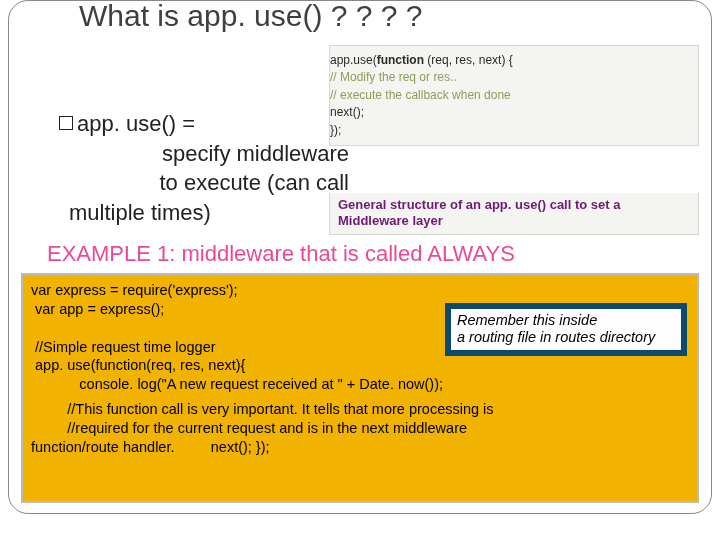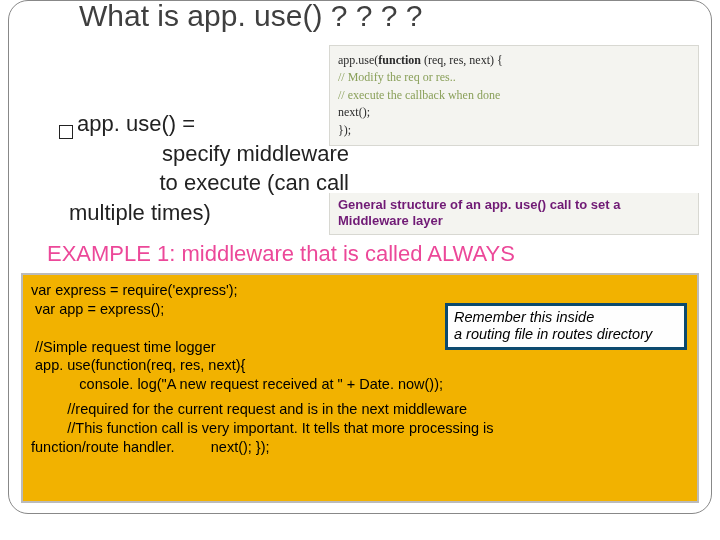--- a/index.html
+++ b/index.html
@@ -29,24 +29,24 @@
     color: #3f3f3f;
     font-weight: 400;
   }
   .code-image {
     position: absolute;
     right: 12px;
     top: 44px;
     width: 370px;
     background: #f4f4f0;
     border: 1px solid #d8d8d2;
-    font-family: Liberation Serif, serif;
+    font-family: Liberation Sans, sans-serif;
     font-size: 12px;
     color: #555;
-    padding: 6px 8px;
+    padding: 6px 0;
     line-height: 1.45;
   }
   .code-image .kw { color: #2b2b2b; }
   .code-image .fn { color: #2b2b2b; font-weight: bold; }
   .code-image .cm { color: #8aa05a; }
   .caption {
     position: absolute;
     right: 12px;
     top: 192px;
     width: 370px;
@@ -61,21 +61,21 @@
   }
   .bullet-block {
     position: absolute;
     left: 50px;
     top: 108px;
     width: 290px;
     font-size: 22px;
     color: #222;
     line-height: 1.35;
   }
-  .bullet-line1 { display: flex; align-items: flex-end; }
+  .bullet-line1 { display: flex; }
   .box-bullet {
     display: inline-block;
     width: 14px;
     height: 14px;
     border: 1.5px solid #222;
     margin-right: 4px;
     margin-top: 7px;
     flex-shrink: 0;
   }
   .bullet-rest { padding-left: 18px; text-align: right; }
@@ -99,21 +99,21 @@
     padding: 6px 8px 4px 8px;
     line-height: 1.3;
   }
   .code-block .row { white-space: pre; }
   .note {
     position: absolute;
     right: 10px;
     top: 28px;
     width: 242px;
     background: #fefefe;
-    border: 3px solid #0c4a6e;
+    border: 6px solid #0c4a6e;
     font-style: italic;
     font-size: 14.5px;
     padding: 3px 6px;
     line-height: 1.2;
   }
 </style>
 </head>
 <body>
 
 <div class="slide-frame">
@@ -145,22 +145,22 @@
   <div class="example-title">EXAMPLE 1: middleware that is called ALWAYS</div>
 
   <div class="code-block">
     <div class="row">var express = require('express');</div>
     <div class="row"> var app = express();</div>
     <div class="row"> </div>
     <div class="row"> //Simple request time logger</div>
     <div class="row"> app. use(function(req, res, next){</div>
     <div class="row">            console. log("A new request received at " + Date. now());</div>
     <div class="row" style="height:6px"></div>
+    <div class="row">         //This function call is very important. It tells that more processing is</div>
     <div class="row">         //required for the current request and is in the next middleware</div>
-    <div class="row">         //This function call is very important. It tells that more processing is</div>
     <div class="row">function/route handler.         next(); });</div>
 
     <div class="note">
       <div>Remember this inside</div>
       <div>a routing file in routes directory</div>
     </div>
   </div>
 
 </div>
 

